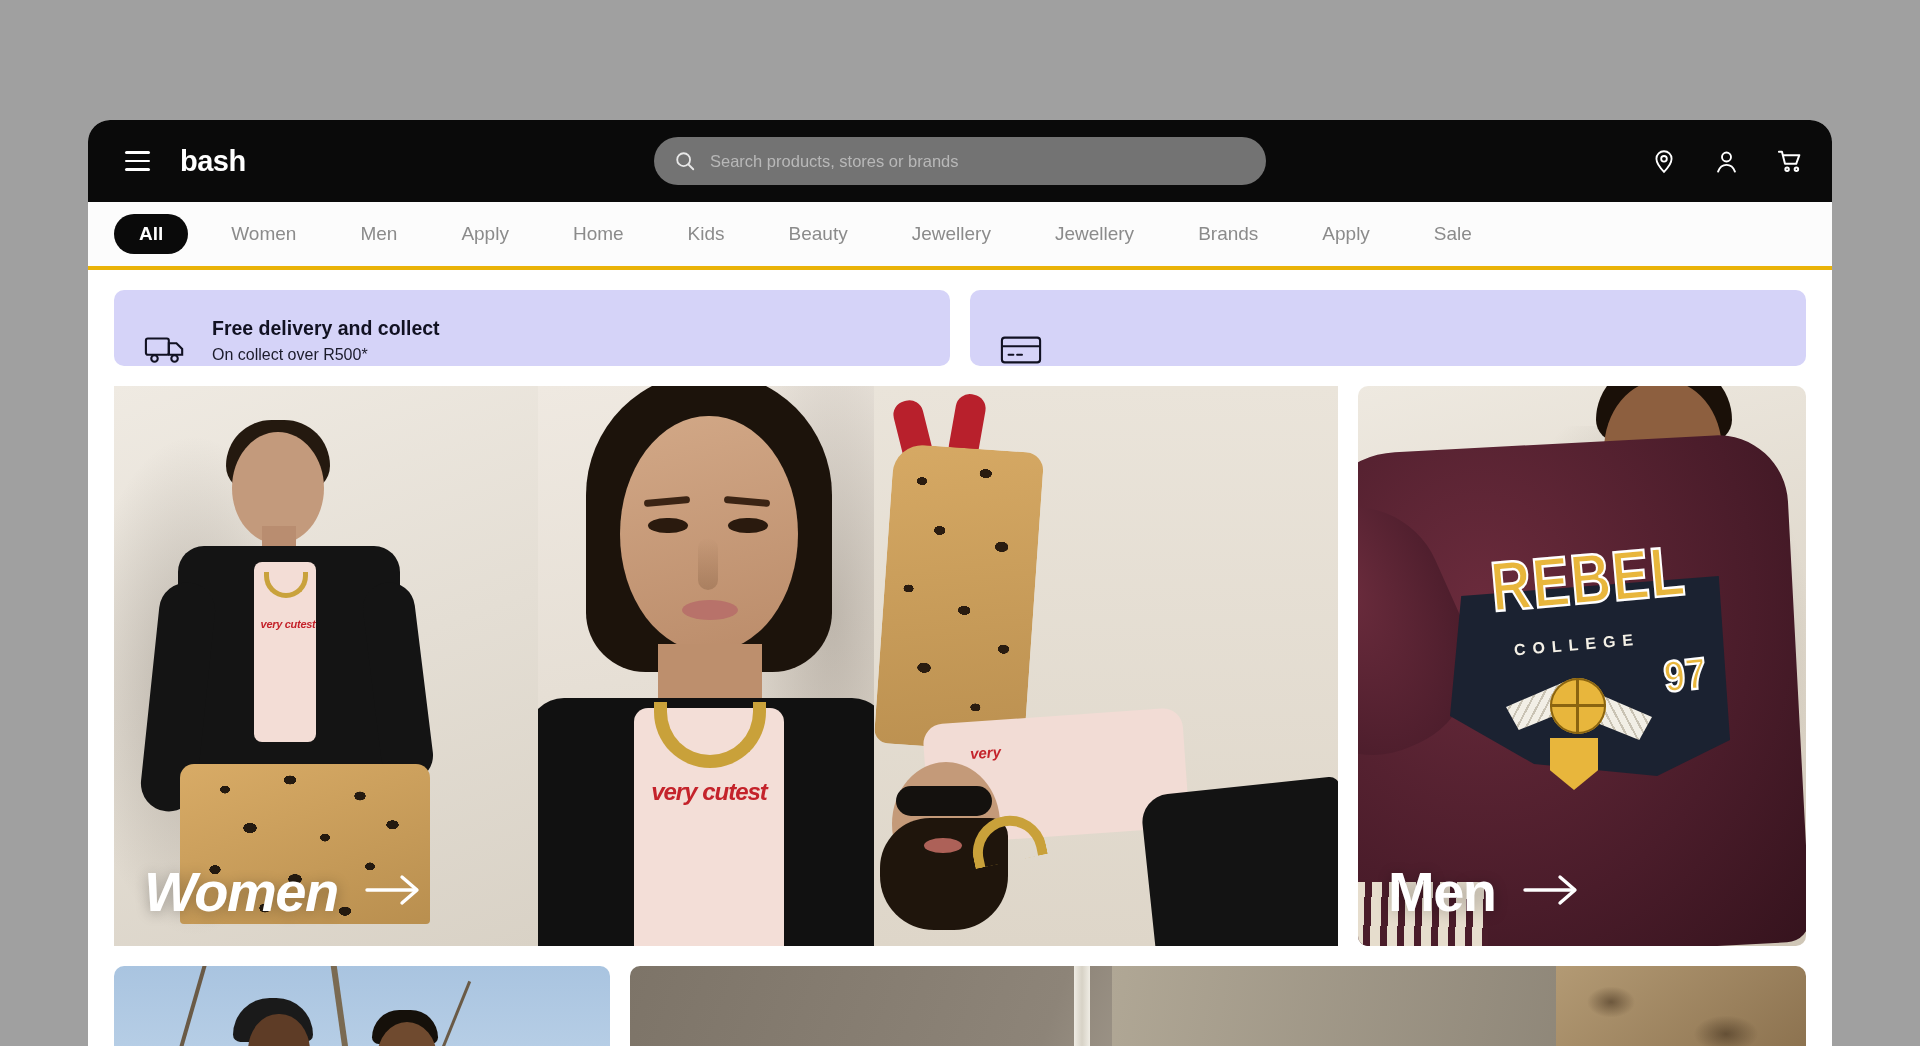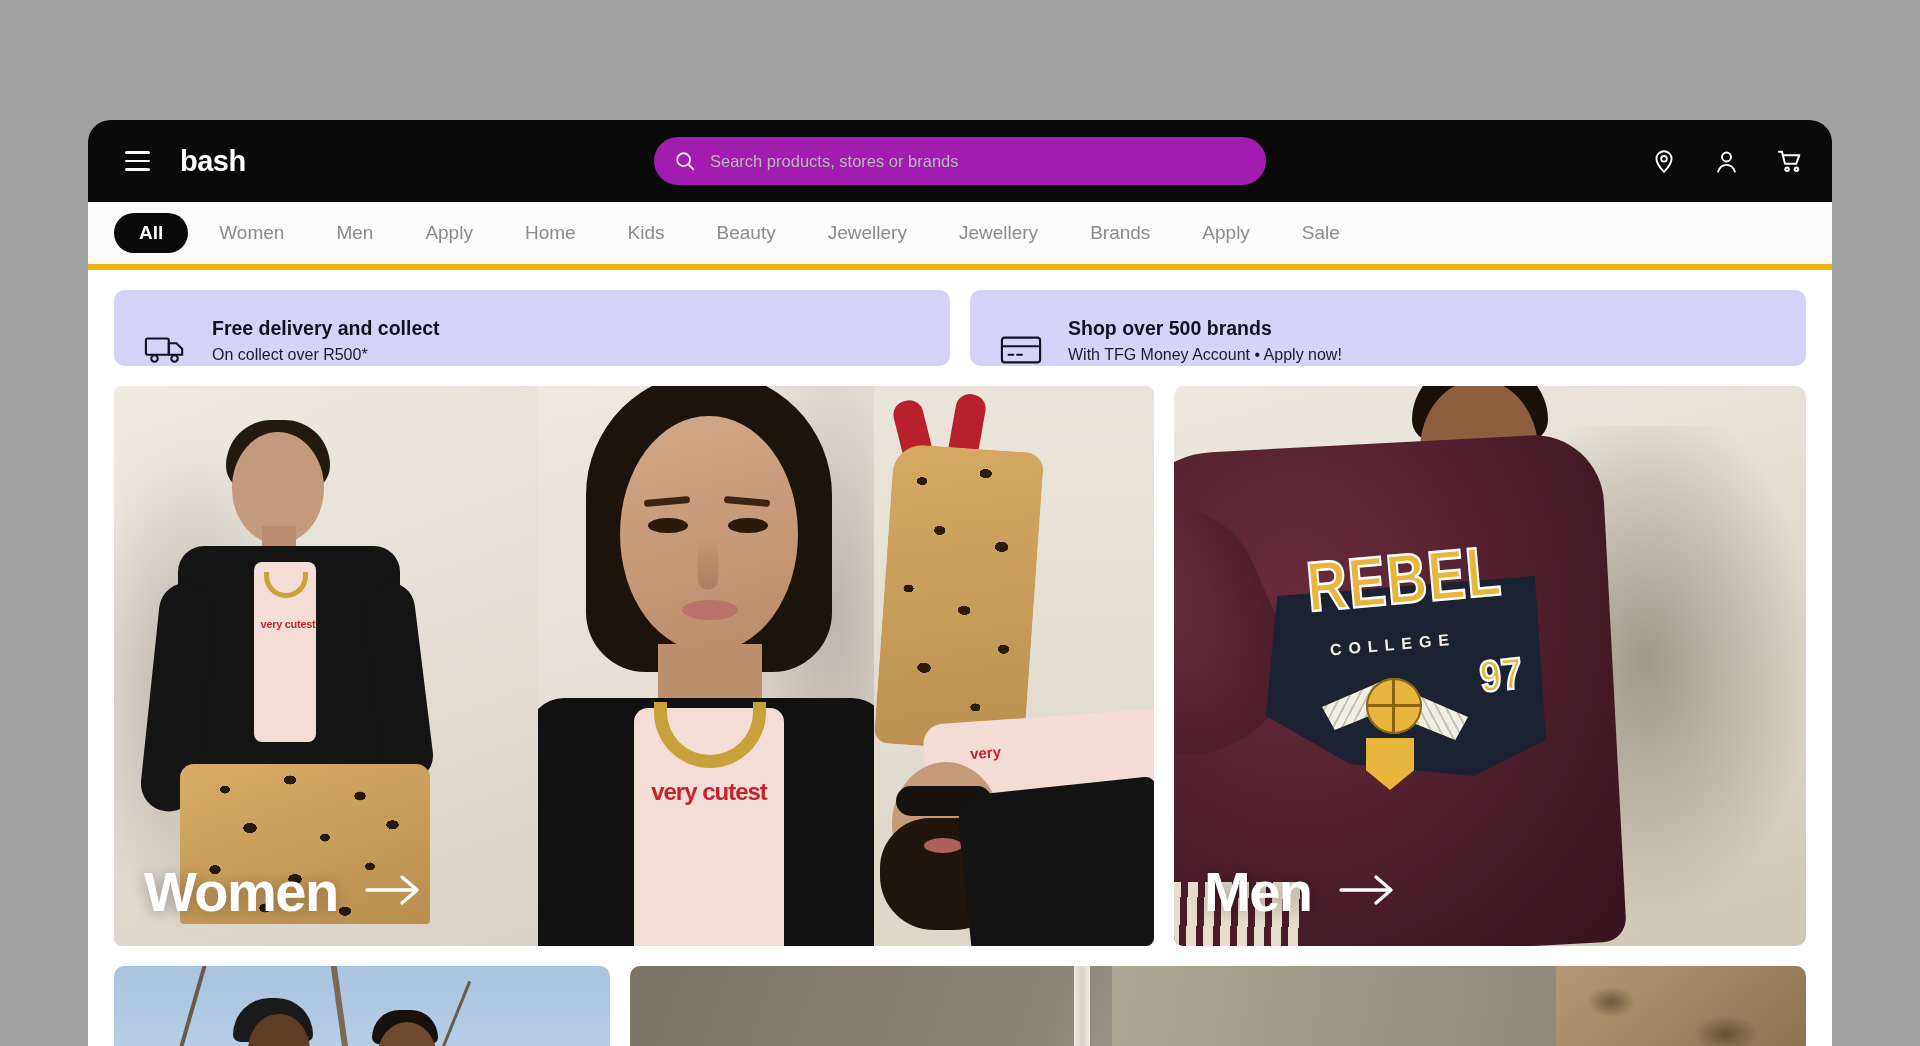--- a/index.html
+++ b/index.html
@@ -45,21 +45,21 @@
     letter-spacing: -0.5px;
     margin-left: 20px;
     flex: none;
   }
   .search-wrap {
     position: absolute;
     left: 50%;
     transform: translateX(-50%);
     width: 612px;
     height: 48px;
-    background: #a21caf;
+    background: #737373;
     border-radius: 26px;
     display: flex;
     align-items: center;
     padding: 0 20px;
     gap: 14px;
   }
   .search-input {
     flex: 1;
     background: transparent;
     border: none;
@@ -77,22 +77,22 @@
   }
   .ticon { cursor: pointer; display: flex; }
 
   
   .navbar {
     height: 68px;
     background: #fcfcfc;
     display: flex;
     align-items: center;
     padding: 0 26px;
-    gap: 10px;
-    border-bottom: 6px solid #eab308;
+    gap: 22px;
+    border-bottom: 4px solid #eab308;
   }
   .nav-item {
     font-size: 19px;
     color: #8b8b8b;
     padding: 9px 21px;
     border-radius: 22px;
     cursor: pointer;
     white-space: nowrap;
   }
   .nav-item.active {
@@ -133,28 +133,29 @@
     margin-top: 1px;
   }
 
   
   .hero-row {
     display: flex;
     gap: 20px;
     padding: 20px 26px 0 26px;
   }
   .hero-left {
-    width: 1040px;
+    width: 1224px;
     height: 560px;
-    border-radius: 8px;
+    border-radius: 0;
     overflow: hidden;
     display: flex;
     position: relative;
     cursor: pointer;
     flex: none;
+    font-style: italic;
   }
   .hero-right {
     flex: 1;
     height: 560px;
     border-radius: 10px;
     overflow: hidden;
     position: relative;
     cursor: pointer;
   }
   .hero-label {
@@ -446,24 +447,20 @@
 
     <div class="promo">
       <span class="promo-icon">
         <svg width="42" height="32" viewBox="0 0 44 32" fill="none" stroke="#111122" stroke-width="2.2">
           <rect x="2" y="3" width="40" height="26" rx="3"></rect>
           <line x1="2" y1="12" x2="42" y2="12"></line>
           <line x1="9" y1="21" x2="14" y2="21" stroke-linecap="round"></line>
           <line x1="18" y1="21" x2="23" y2="21" stroke-linecap="round"></line>
         </svg>
       </span>
-      <div>
-        <div class="promo-title">Shop over 500 brands</div>
-        <div class="promo-sub">With TFG Money Account • Apply now!</div>
-      </div>
     </div>
   </div>
 
   <div class="hero-row">
 
     <div class="hero-left">
 
       <div class="ph wA">
         <div class="wall"></div>
           <div class="shadow"></div>

